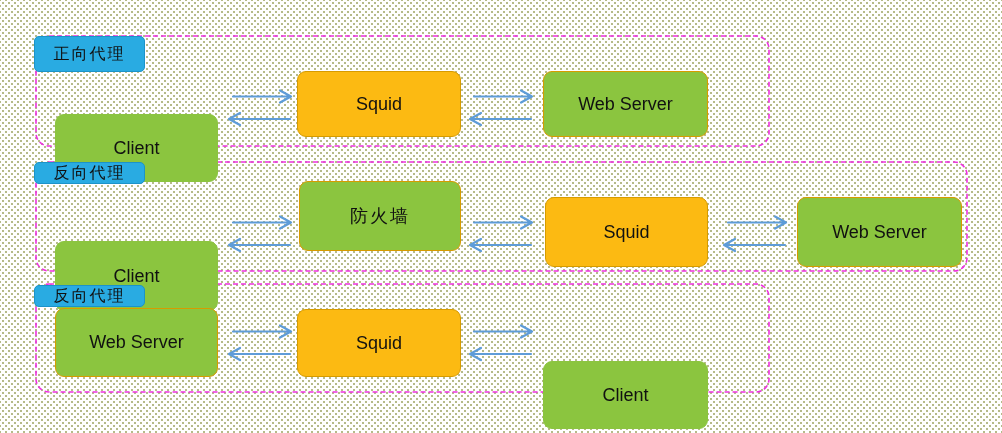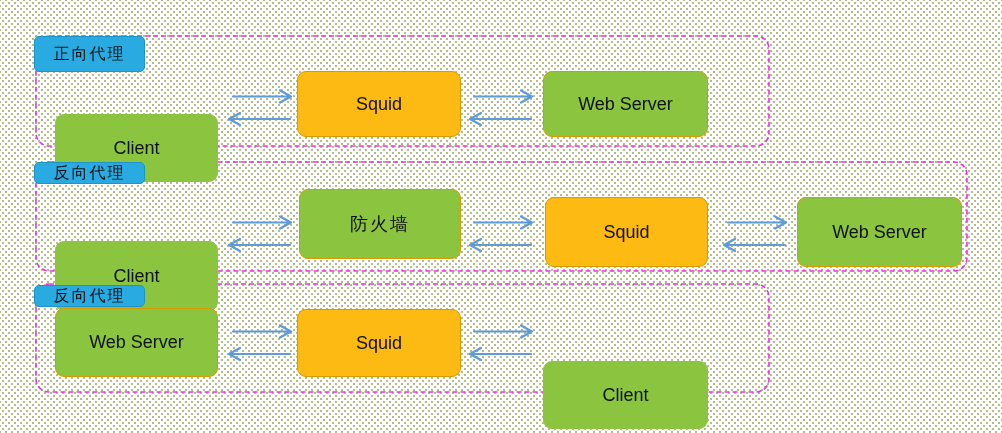--- a/index.html
+++ b/index.html
@@ -88,21 +88,21 @@
 </svg>
 <div class="section-label" style="left:34px;top:162px;width:111px;height:22px;">反向代理</div>
 
 <div class="node node-green" style="left:55px;top:197px;width:163px;height:70px;">Client</div>
 
 <svg class="arrow-svg" style="left:227px;top:214px;" width="66" height="40" viewBox="0 0 66 40">
   <path d="M6 8.5 H63 M53 2.5 L64 8.5 L53 14.5"></path>
   <path d="M63 31 H3 M13 25 L2 31 L13 37"></path>
 </svg>
 
-<div class="node node-green-b cjk" style="left:299px;top:189px;width:162px;height:70px;">防火墙</div>
+<div class="node node-green-b cjk" style="left:299px;top:181px;width:162px;height:70px;">防火墙</div>
 
 <svg class="arrow-svg" style="left:468px;top:214px;" width="66" height="40" viewBox="0 0 66 40">
   <path d="M6 8.5 H63 M53 2.5 L64 8.5 L53 14.5"></path>
   <path d="M63 31 H3 M13 25 L2 31 L13 37"></path>
 </svg>
 
 <div class="node node-orange" style="left:545px;top:197px;width:163px;height:70px;">Squid</div>
 
 <svg class="arrow-svg" style="left:722px;top:214px;" width="66" height="40" viewBox="0 0 66 40">
   <path d="M6 8.5 H63 M53 2.5 L64 8.5 L53 14.5"></path>

